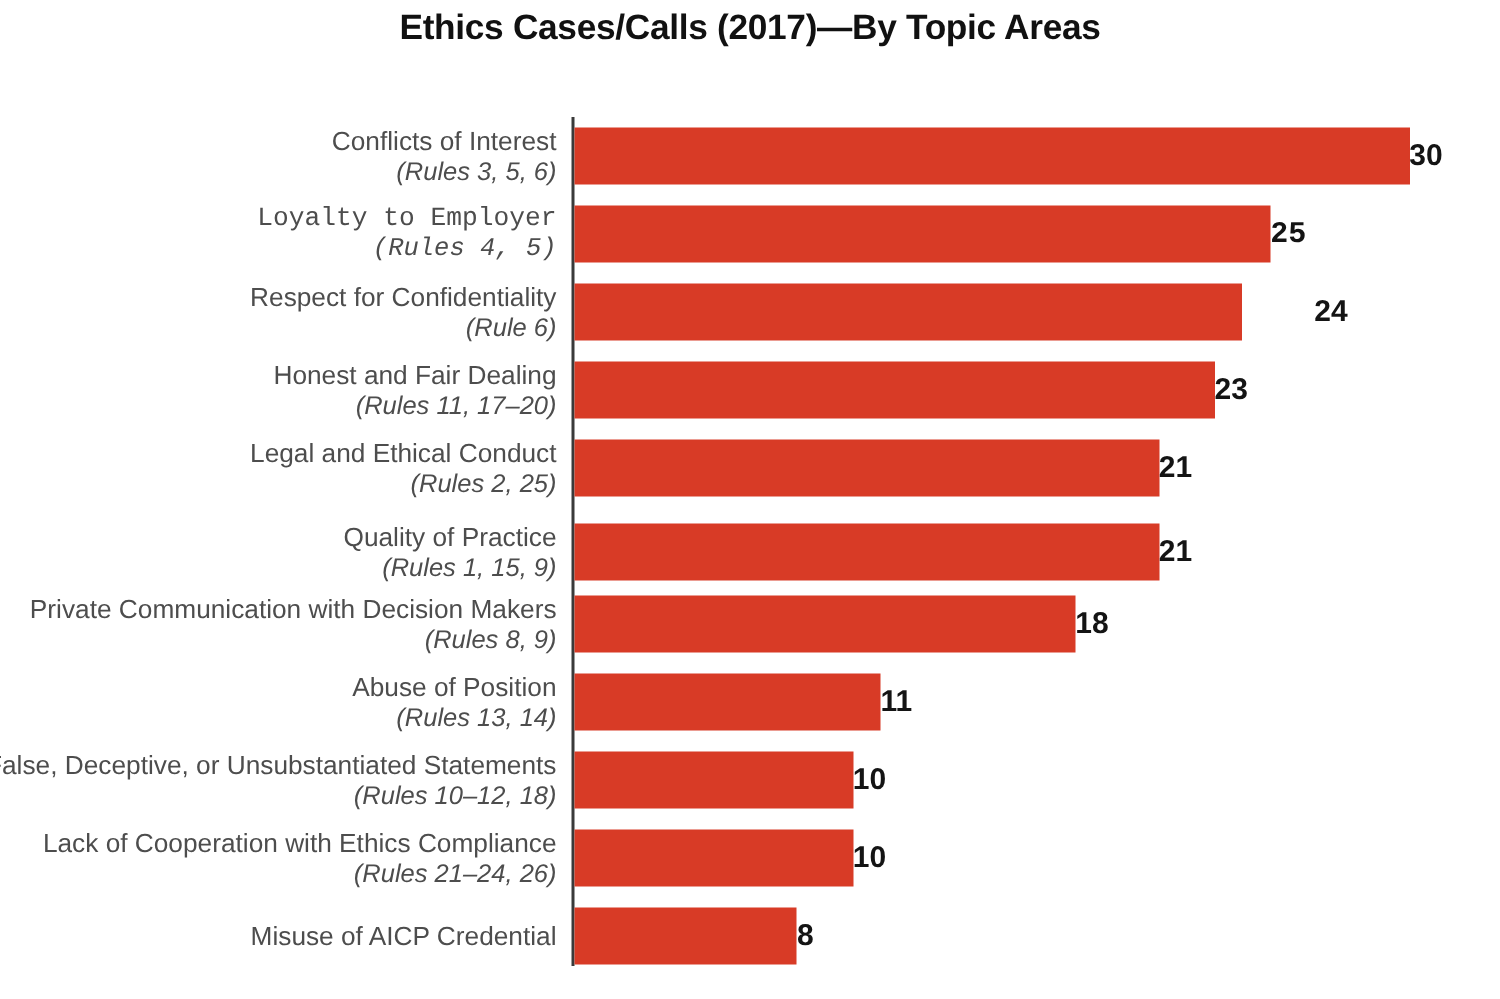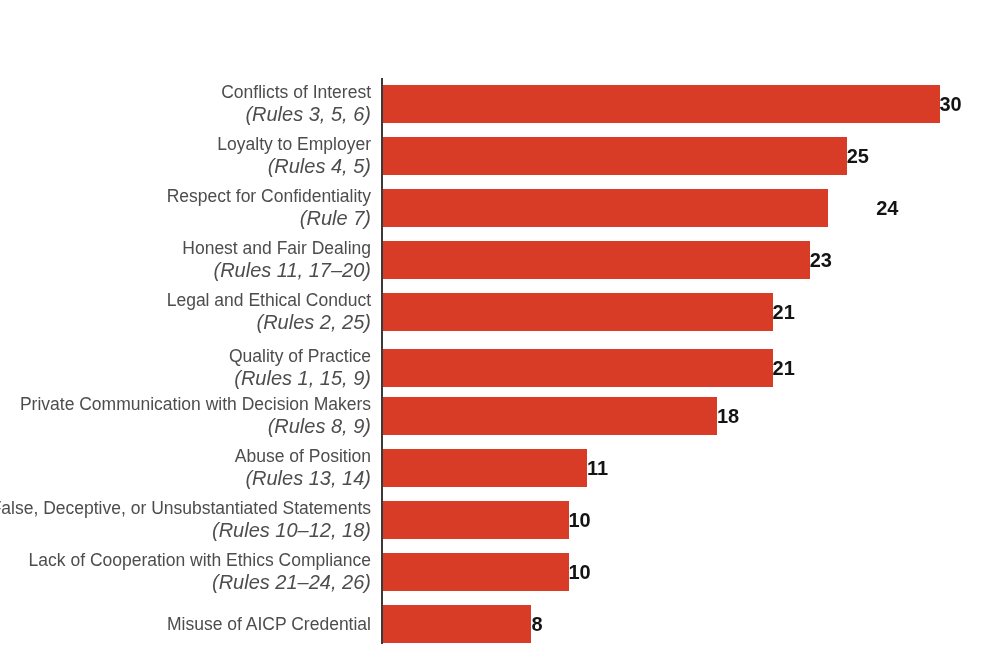--- a/index.html
+++ b/index.html
@@ -75,21 +75,21 @@
     justify-content: center;
     text-align: right;
     line-height: 1.15;
   }
   .category-label .cat-name {
     font-size: 17.5px;
     color: #4d4d4d;
     white-space: nowrap;
   }
   .category-label .cat-rules {
-    font-size: 20px;
+    font-size: 17px;
     font-style: italic;
     color: #4d4d4d;
     white-space: nowrap;
     margin-top: 1px;
   }
   .category-label .cat-rules:empty {
     display: none;
   }
 
   .bar-track {
@@ -118,48 +118,49 @@
     color: #141414;
     white-space: nowrap;
     padding-left: 0;
   }
 </style>
 </head>
 <body>
 
 <div id="chart-root">
 
+  <div id="chart-title">Ethics Cases/Calls (2017)—By Topic Areas</div>
 
   <div id="plot-area">
     <div id="category-axis-line"></div>
     <div id="bar-rows">
         <div class="bar-row" style="top: 0px;">
           <div class="category-label">
             <span class="cat-name">Conflicts of Interest</span>
             <span class="cat-rules">(Rules 3, 5, 6)</span>
           </div>
           <div class="bar-track">
             <div class="bar" style="width: 556.5px; background: rgb(216, 59, 38);"></div>
             <div class="bar-value" style="left: 556.5px;">30</div>
           </div>
         </div>
-        <div class="bar-row" style="top: 52px;">
+        <div class="bar-row" style="top: 52px; font-family: Liberation Mono, monospace;">
           <div class="category-label">
             <span class="cat-name">Loyalty to Employer</span>
             <span class="cat-rules">(Rules 4, 5)</span>
           </div>
           <div class="bar-track">
             <div class="bar" style="width: 463.75px; background: rgb(216, 59, 38);"></div>
             <div class="bar-value" style="left: 463.75px;">25</div>
           </div>
         </div>
         <div class="bar-row" style="top: 104px;">
           <div class="category-label">
             <span class="cat-name">Respect for Confidentiality</span>
-            <span class="cat-rules">(Rule 7)</span>
+            <span class="cat-rules">(Rule 6)</span>
           </div>
           <div class="bar-track">
             <div class="bar" style="width: 445.2px; background: rgb(216, 59, 38);"></div>
             <div class="bar-value" style="left: 445.2px; margin-left: 48px;">24</div>
           </div>
         </div>
         <div class="bar-row" style="top: 156px;">
           <div class="category-label">
             <span class="cat-name">Honest and Fair Dealing</span>
             <span class="cat-rules">(Rules 11, 17–20)</span>

